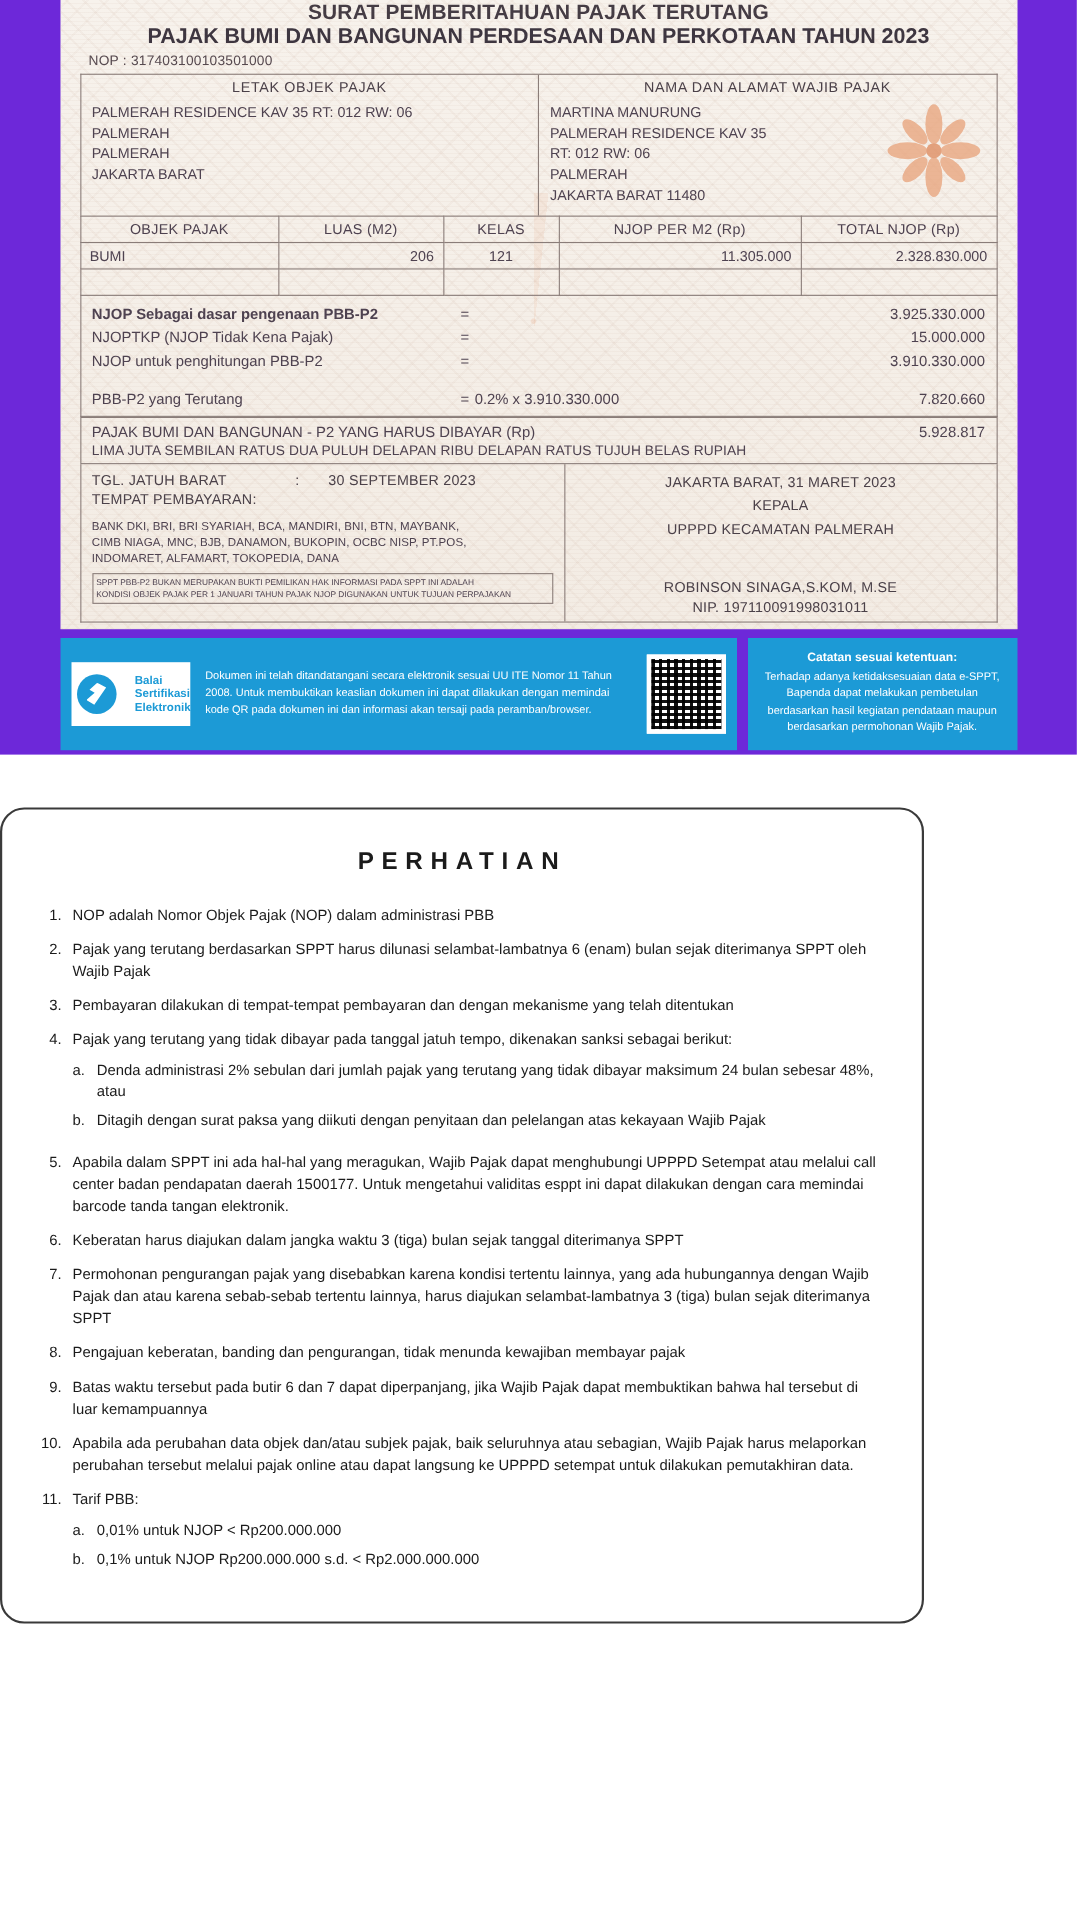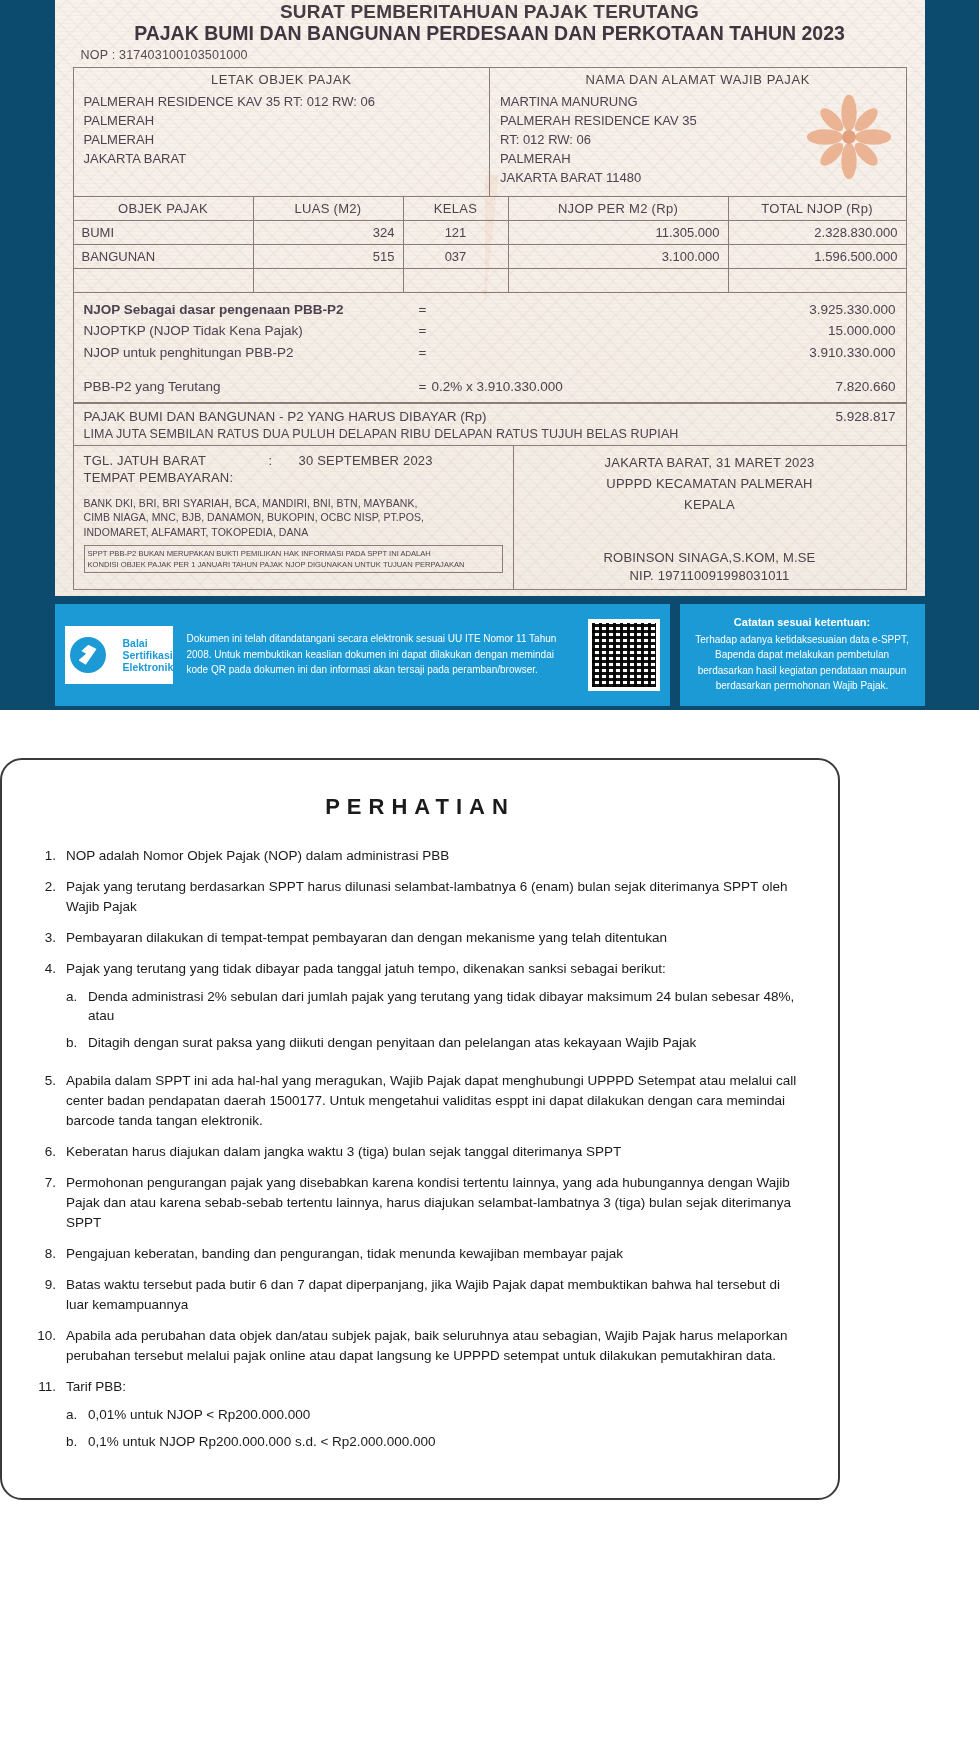--- a/index.html
+++ b/index.html
@@ -6,21 +6,21 @@
   html, body {
     width: 979px;
     background: #ffffff;
     font-family: "Liberation Sans", sans-serif;
   }
   body { -webkit-font-smoothing: antialiased; }
 
   
   .sppt-outer {
     width: 979px;
-    background: #0c4a6e;
+    background: #6d28d9;
     padding: 0 0 4px 0;
     position: relative;
   }
   .sppt-paper {
     position: relative;
     margin: 0 auto;
     width: 870px;
     background:
       repeating-linear-gradient(0deg, rgba(205,180,165,0.10) 0px, rgba(205,180,165,0.10) 1px, rgba(255,255,255,0) 1px, rgba(255,255,255,0) 4px),
       repeating-linear-gradient(45deg, rgba(210,185,170,0.12) 0px, rgba(210,185,170,0.12) 2px, rgba(255,255,255,0) 2px, rgba(255,255,255,0) 11px),
@@ -347,31 +347,24 @@
           <th>OBJEK PAJAK</th>
           <th>LUAS (M2)</th>
           <th>KELAS</th>
           <th>NJOP PER M2 (Rp)</th>
           <th>TOTAL NJOP (Rp)</th>
         </tr>
       </thead>
       <tbody>
         <tr>
           <td>BUMI</td>
-          <td class="num">324</td>
+          <td class="num">206</td>
           <td class="ctr">121</td>
           <td class="num">11.305.000</td>
           <td class="num">2.328.830.000</td>
-        </tr>
-        <tr>
-          <td>BANGUNAN</td>
-          <td class="num">515</td>
-          <td class="ctr">037</td>
-          <td class="num">3.100.000</td>
-          <td class="num">1.596.500.000</td>
         </tr>
         <tr class="spacer-row">
           <td></td>
             <td></td>
             <td></td>
           <td></td>
             <td></td>
         </tr>
       </tbody>
     </table>
@@ -428,22 +421,22 @@
           <div>CIMB NIAGA, MNC, BJB, DANAMON, BUKOPIN, OCBC NISP, PT.POS,</div>
           <div>INDOMARET, ALFAMART, TOKOPEDIA, DANA</div>
         </div>
         <div class="disclaimer">
           <div>SPPT PBB-P2 BUKAN MERUPAKAN BUKTI PEMILIKAN HAK INFORMASI PADA SPPT INI ADALAH</div>
           <div>KONDISI OBJEK PAJAK PER 1 JANUARI TAHUN PAJAK NJOP DIGUNAKAN UNTUK TUJUAN PERPAJAKAN</div>
         </div>
       </div>
       <div class="pay-right">
         <div class="sig-line">JAKARTA BARAT, 31 MARET 2023</div>
+        <div class="sig-line">KEPALA</div>
         <div class="sig-line">UPPPD KECAMATAN PALMERAH</div>
-        <div class="sig-line">KEPALA</div>
         <div class="sig-gap"></div>
         <div class="sig-name">ROBINSON SINAGA,S.KOM, M.SE</div>
         <div class="sig-nip">NIP. 197110091998031011</div>
       </div>
     </div>
   </div>
 
   <div class="blue-strip">
     <div class="blue-box blue-left">
       <div class="bse-badge">

